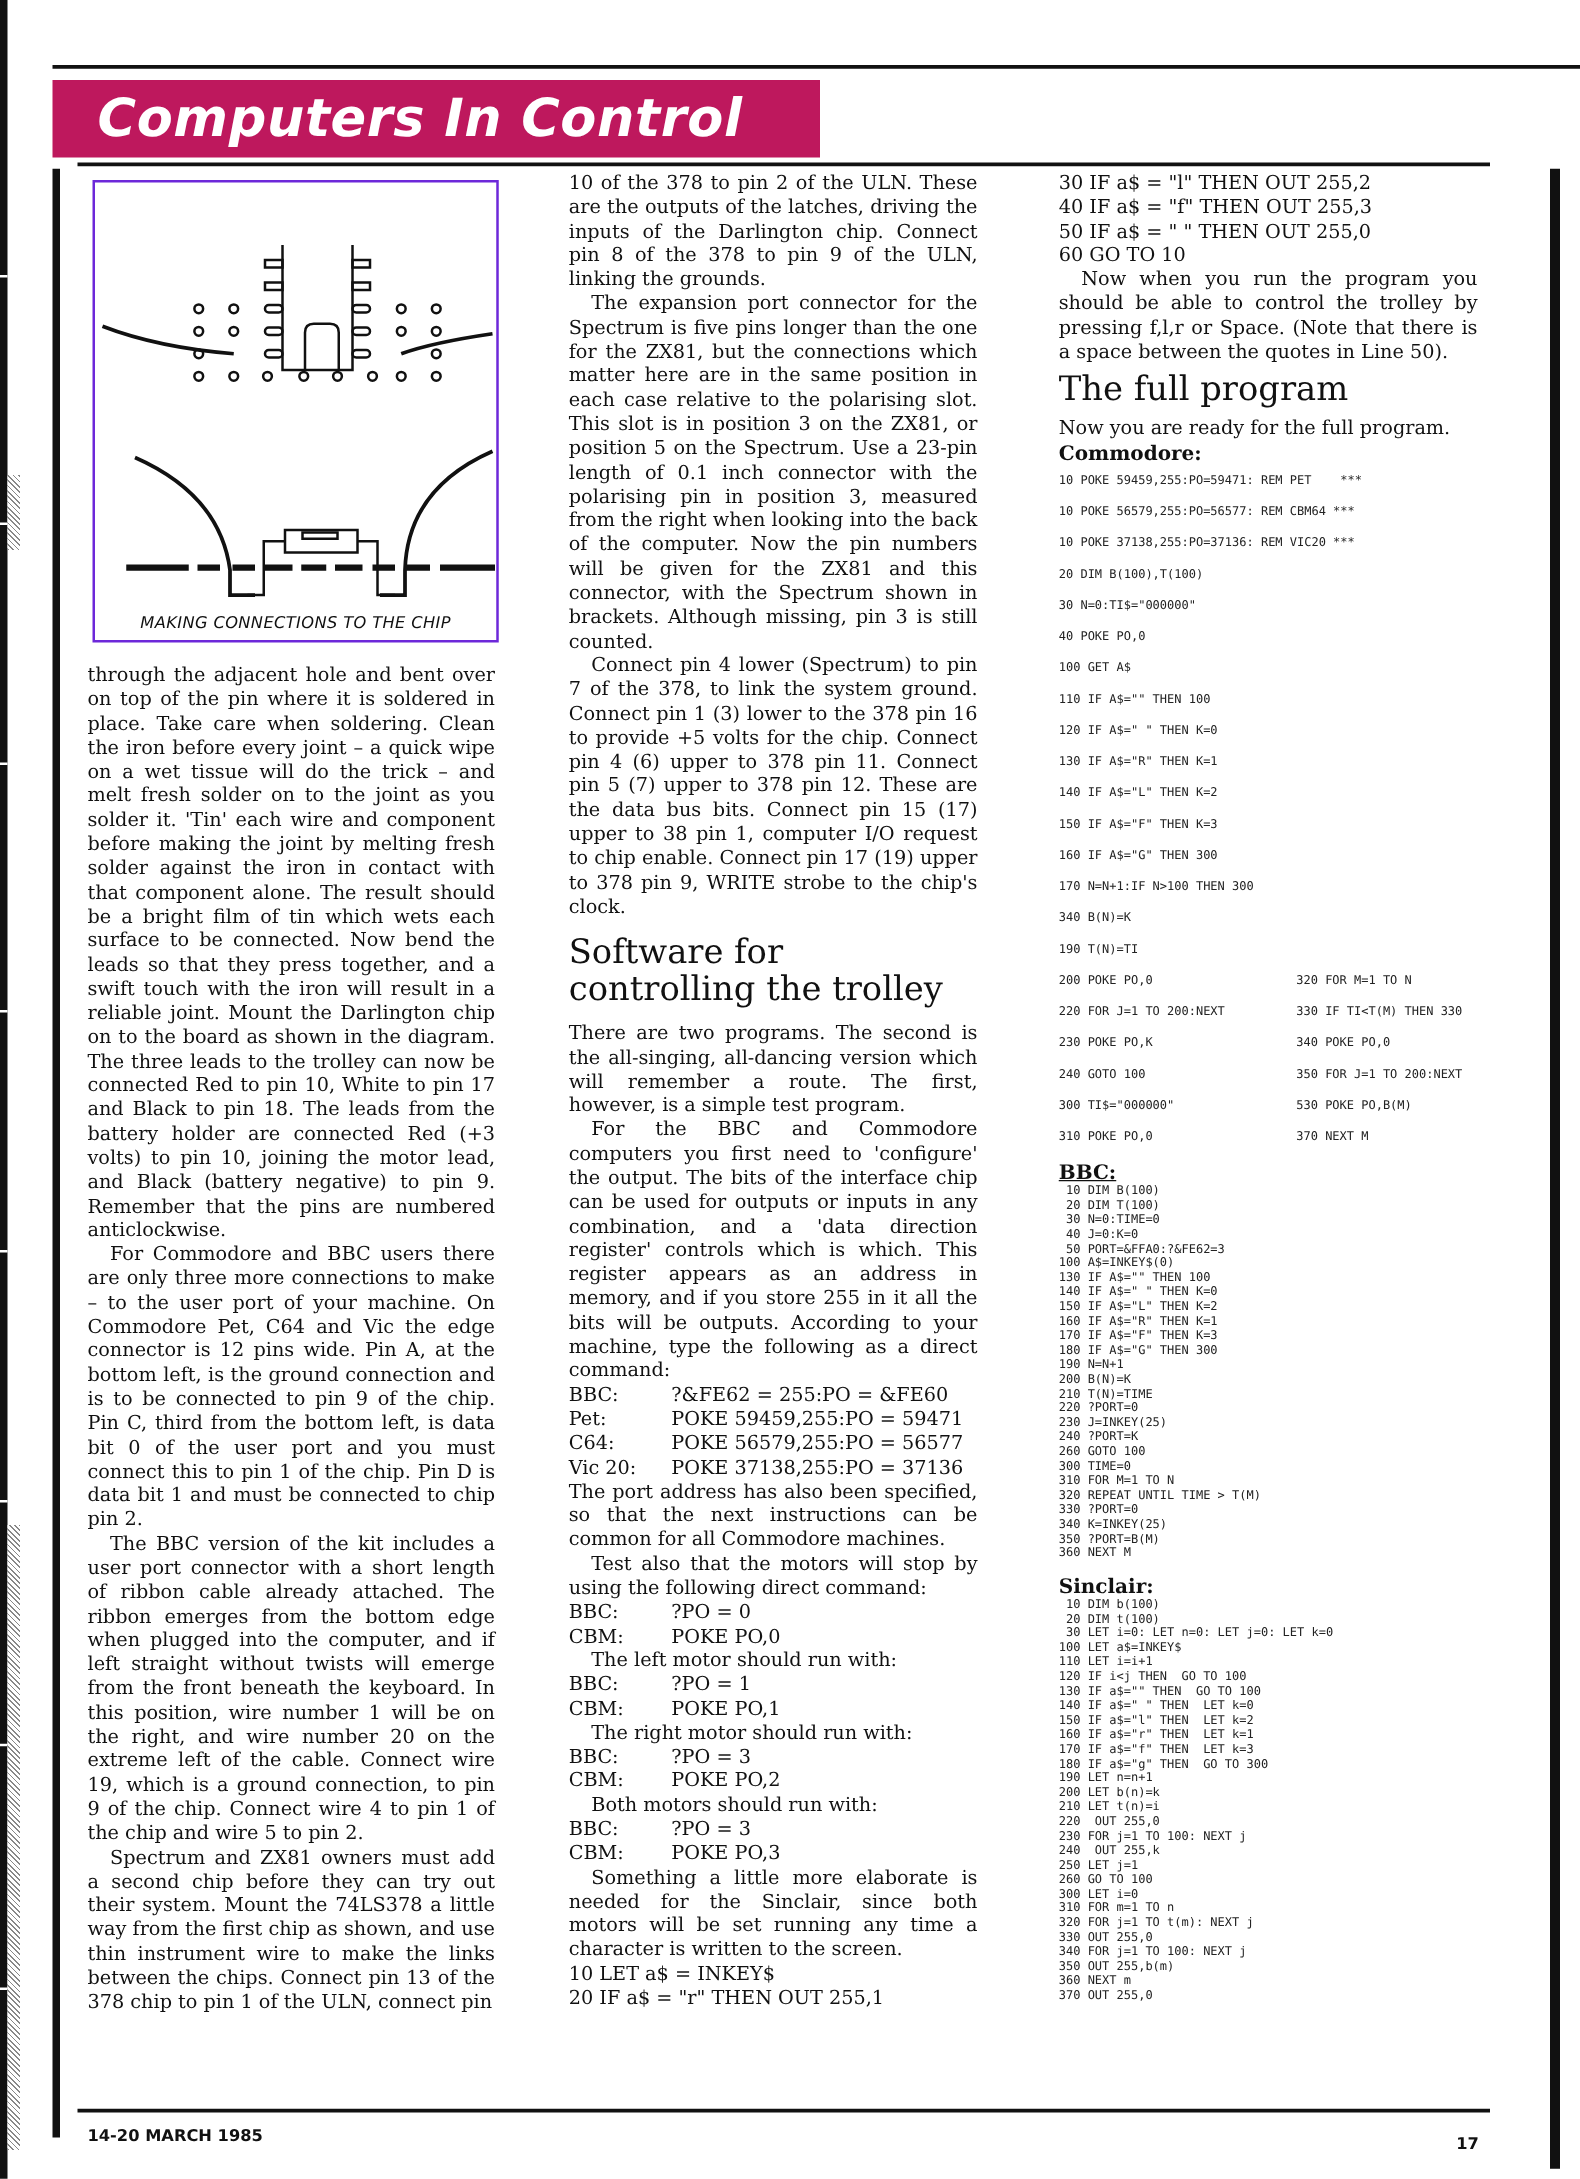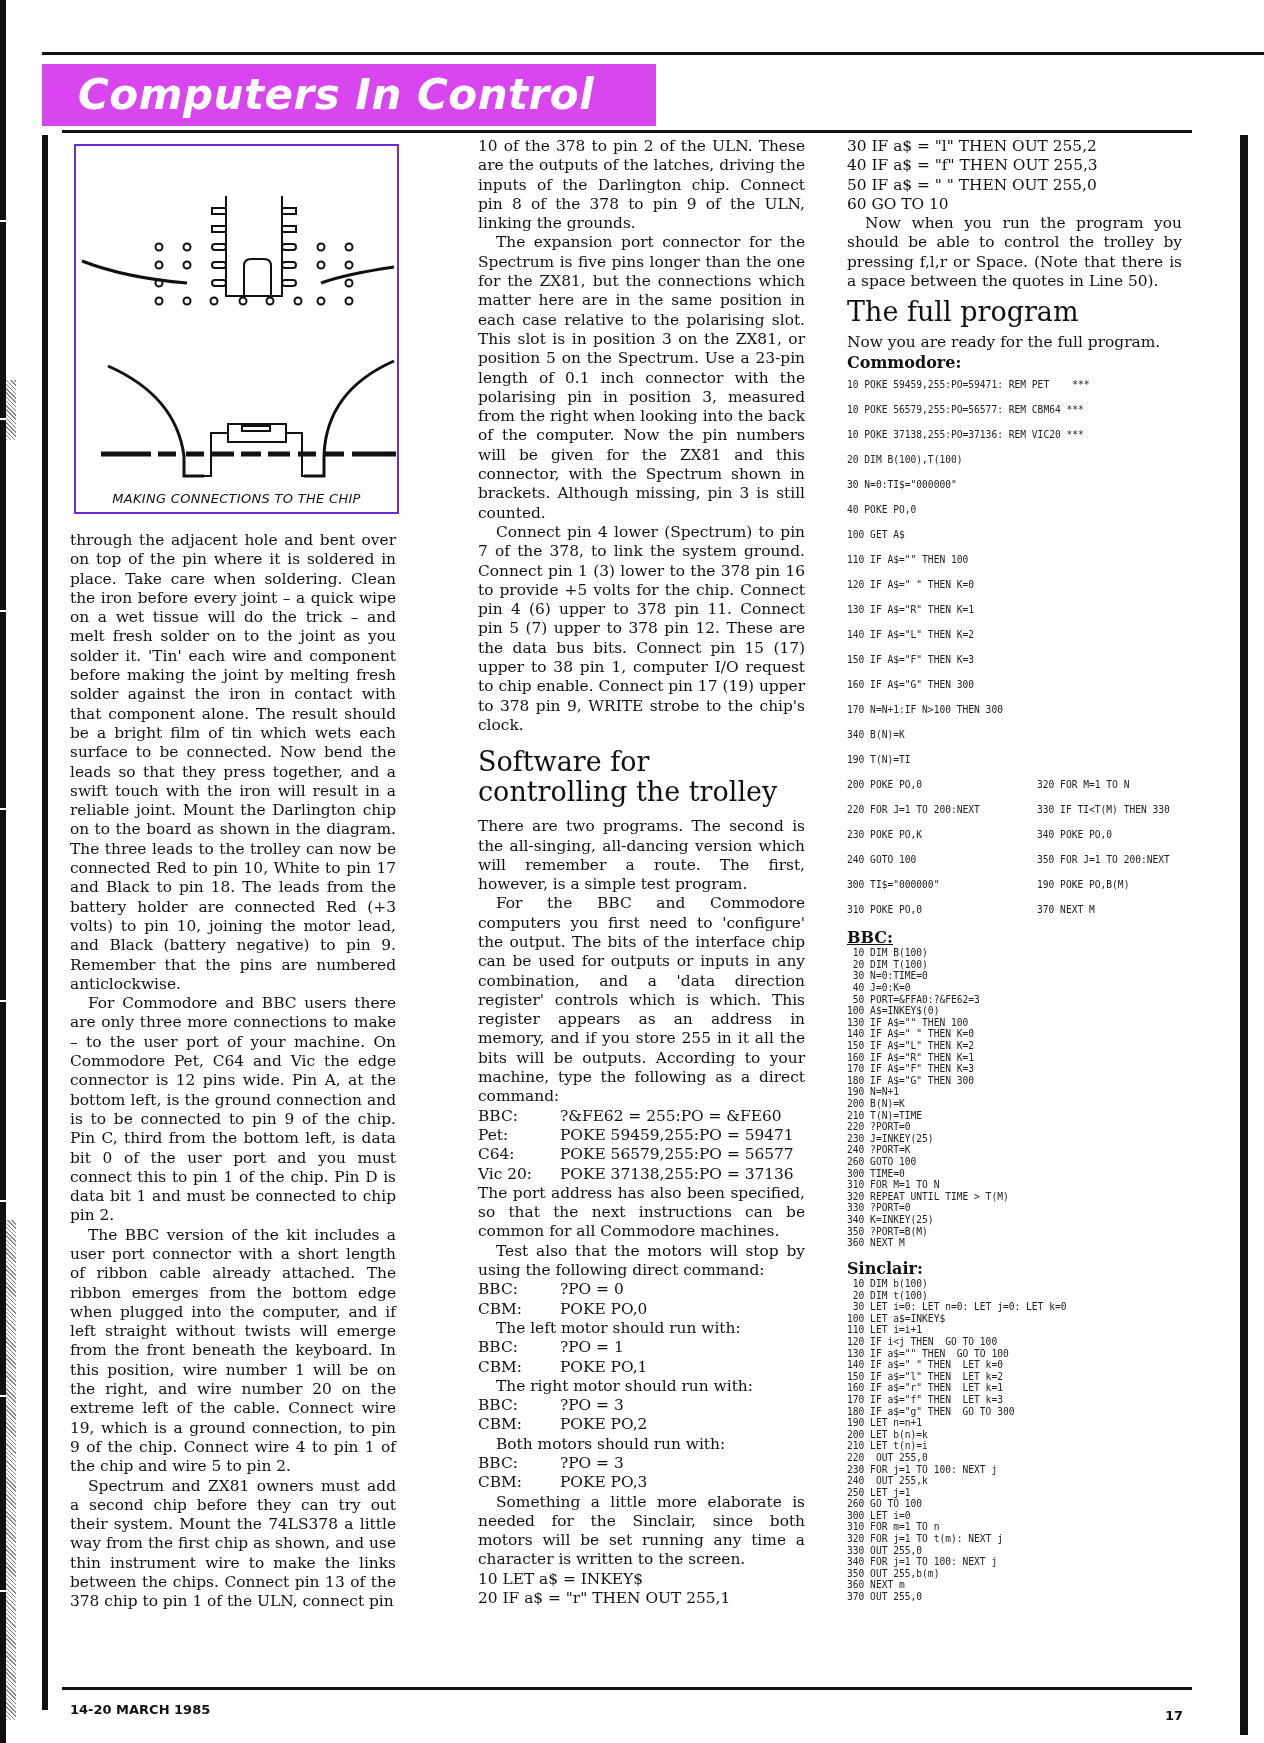--- a/index.html
+++ b/index.html
@@ -2,31 +2,31 @@
 <html><head>
 <meta charset="utf-8">
 <style>
   html,body{margin:0;padding:0;background:#fff;}
   body{width:1264px;height:1743px;position:relative;overflow:hidden;color:#111;
        font-family:"DejaVu Serif",serif;}
   .edge-left{position:absolute;left:0;top:0;width:6px;height:1743px;background:#111;}
   .edge-left i{display:block;position:absolute;left:0;width:6px;height:2px;background:#fff;}
   .edge-right{position:absolute;right:16px;top:135px;width:8px;height:1600px;background:#111;}
   .top-rule{position:absolute;left:42px;top:52px;width:1222px;height:3px;background:#111;}
-  .masthead{position:absolute;left:42px;top:64px;width:614px;height:62px;background:#d946ef;
+  .masthead{position:absolute;left:42px;top:64px;width:614px;height:62px;background:#be185d;
             color:#fff;font-family:"DejaVu Sans",sans-serif;font-weight:bold;font-style:italic;
             font-size:42px;line-height:62px;padding-left:36px;box-sizing:border-box;letter-spacing:0.5px;}
   .rule2{position:absolute;left:62px;top:130px;width:1130px;height:3px;background:#111;}
   .left-bar{position:absolute;left:42px;top:135px;width:6px;height:1575px;background:#111;}
   .bottom-rule{position:absolute;left:62px;top:1687px;width:1130px;height:3px;background:#111;}
   .col{position:absolute;font-size:15.4px;line-height:19.3px;text-align:justify;}
   .col p{margin:0;}
   .col p.ind{text-indent:18px;}
   #col1{left:70px;top:531px;width:326px;}
-  #col2{left:478px;top:137px;width:327px;}
+  #col2{left:455px;top:137px;width:327px;}
   #col3{left:847px;top:137px;width:335px;}
   .figure{position:absolute;left:74px;top:144px;width:325px;height:370px;border:2px solid #6d28d9;box-sizing:border-box;}
   .figure svg{position:absolute;left:0;top:0;}
   .caption{position:absolute;left:0;bottom:6px;width:100%;text-align:center;font-family:"DejaVu Sans",sans-serif;
            font-style:italic;font-size:13px;letter-spacing:0.3px;}
   h2.sub{font-weight:normal;font-size:27px;line-height:30px;margin:12px 0 10px 0;text-align:left;}
   .cmd{display:flex;}
   .cmd .m{width:82px;}
   .code{font-family:"DejaVu Sans Mono",monospace;font-size:9.6px;color:#222;}
   .cbm-line{height:25px;line-height:25px;white-space:pre;}
@@ -215,21 +215,21 @@
       <div class="cbm-line">160 IF A$="G" THEN 300</div>
       <div class="cbm-line">170 N=N+1:IF N&gt;100 THEN 300</div>
       <div class="cbm-line">340 B(N)=K</div>
       <div class="cbm-line">190 T(N)=TI</div>
     </div>
   <div class="code" id="cbm-pairs">
       <div class="cbm-two cbm-line"><span class="a">200 POKE PO,0</span><span>320 FOR M=1 TO N</span></div>
       <div class="cbm-two cbm-line"><span class="a">220 FOR J=1 TO 200:NEXT</span><span>330 IF TI&lt;T(M) THEN 330</span></div>
       <div class="cbm-two cbm-line"><span class="a">230 POKE PO,K</span><span>340 POKE PO,0</span></div>
       <div class="cbm-two cbm-line"><span class="a">240 GOTO 100</span><span>350 FOR J=1 TO 200:NEXT</span></div>
-      <div class="cbm-two cbm-line"><span class="a">300 TI$="000000"</span><span>190 POKE PO,B(M)</span></div>
+      <div class="cbm-two cbm-line"><span class="a">300 TI$="000000"</span><span>530 POKE PO,B(M)</span></div>
       <div class="cbm-two cbm-line"><span class="a">310 POKE PO,0</span><span>370 NEXT M</span></div>
     </div>
 
   <div class="label-b bbc-label">BBC:</div>
   <div class="code" id="bbc-list">
       <div class="bbc-line"> 10 DIM B(100)</div>
       <div class="bbc-line"> 20 DIM T(100)</div>
       <div class="bbc-line"> 30 N=0:TIME=0</div>
       <div class="bbc-line"> 40 J=0:K=0</div>
       <div class="bbc-line"> 50 PORT=&amp;FFA0:?&amp;FE62=3</div>

